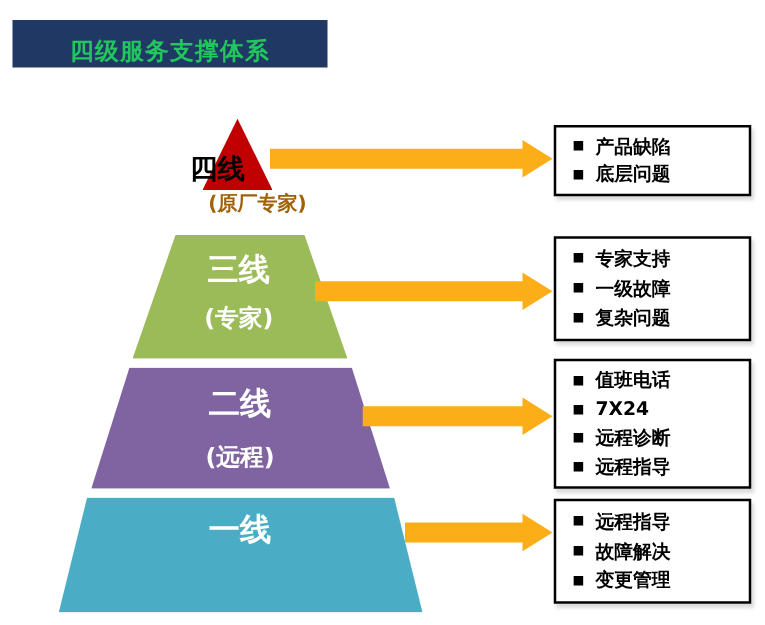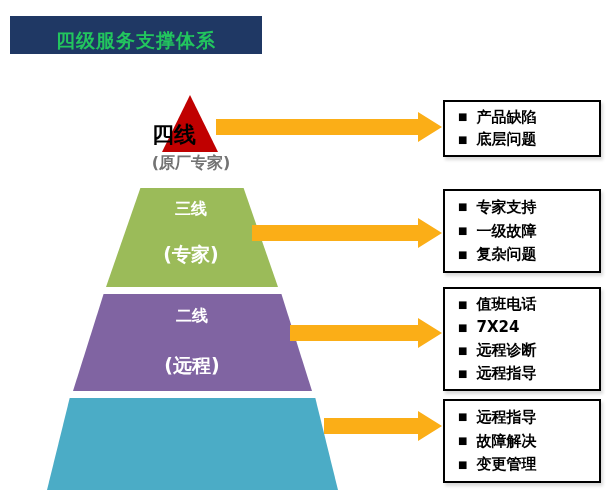--- a/index.html
+++ b/index.html
@@ -18,24 +18,24 @@
            clip-path:polygon(50% 0,100% 100%,0 100%); }
   .tier3 { left:106px; top:188px; width:172px; height:99px; background:var(--color-tier3,#9bbb59);
            clip-path:polygon(20% 0,80% 0,100% 100%,0 100%); }
   .tier2 { left:73px;  top:294px; width:239px; height:97px; background:var(--color-tier2,#8064a2);
            clip-path:polygon(12.8% 0,87.2% 0,100% 100%,0 100%); }
   .tier1 { left:47px;  top:398px; width:291px; height:92px; background:var(--color-tier1,#4bacc6);
            clip-path:polygon(7.8% 0,92.2% 0,100% 100%,0 100%); }
 
   
   .plabel { position:absolute; text-align:center; font-weight:bold; color:#fff; }
-  .main-label { font-size:16px; }
+  .main-label { font-size:25px; }
   .sub-label  { font-size:19px; }
   .l4 { left:134px; top:120px; width:80px;  color:#000; font-size:22px; }
-  .s4 { left:128px; top:153px; width:126px; color:#737373; font-size:16px; }
+  .s4 { left:143px; top:153px; width:126px; color:#a16207; font-size:16px; }
   .l3 { left:141px; top:199px; width:100px; }
   .s3 { left:141px; top:242px; width:100px; }
   .l2 { left:142px; top:306px; width:100px;font-family:Liberation Mono, monospace; }
   .s2 { left:142px; top:353px; width:100px; }
   .l1 { left:142px; top:407px; width:100px; }
   .s1 { left:142px; top:451px; width:100px; }
 
   
   .arrow { position:absolute; display:block; }
   .arrow polygon { fill:var(--color-arrow,#fbae17); }
@@ -68,20 +68,21 @@
   <div class="level tier3"></div>
   <div class="level tier2"></div>
   <div class="level tier1"></div>
 
   <div class="plabel main-label l4">四线</div>
   <div class="plabel sub-label  s4">(原厂专家)</div>
   <div class="plabel main-label l3">三线</div>
   <div class="plabel sub-label  s3">(专家)</div>
   <div class="plabel main-label l2">二线</div>
   <div class="plabel sub-label  s2">(远程)</div>
+  <div class="plabel main-label l1">一线</div>
 
   <svg class="arrow a1" width="226" height="34" viewBox="0 0 226 34">
     <polygon points="0,9 202,9 202,2 226,17 202,32 202,25 0,25"></polygon>
   </svg>
   <svg class="arrow a2" width="190" height="34" viewBox="0 0 190 34">
     <polygon points="0,9 166,9 166,2 190,17 166,32 166,25 0,25"></polygon>
   </svg>
   <svg class="arrow a3" width="152" height="34" viewBox="0 0 152 34">
     <polygon points="0,9 128,9 128,2 152,17 128,32 128,25 0,25"></polygon>
   </svg>

